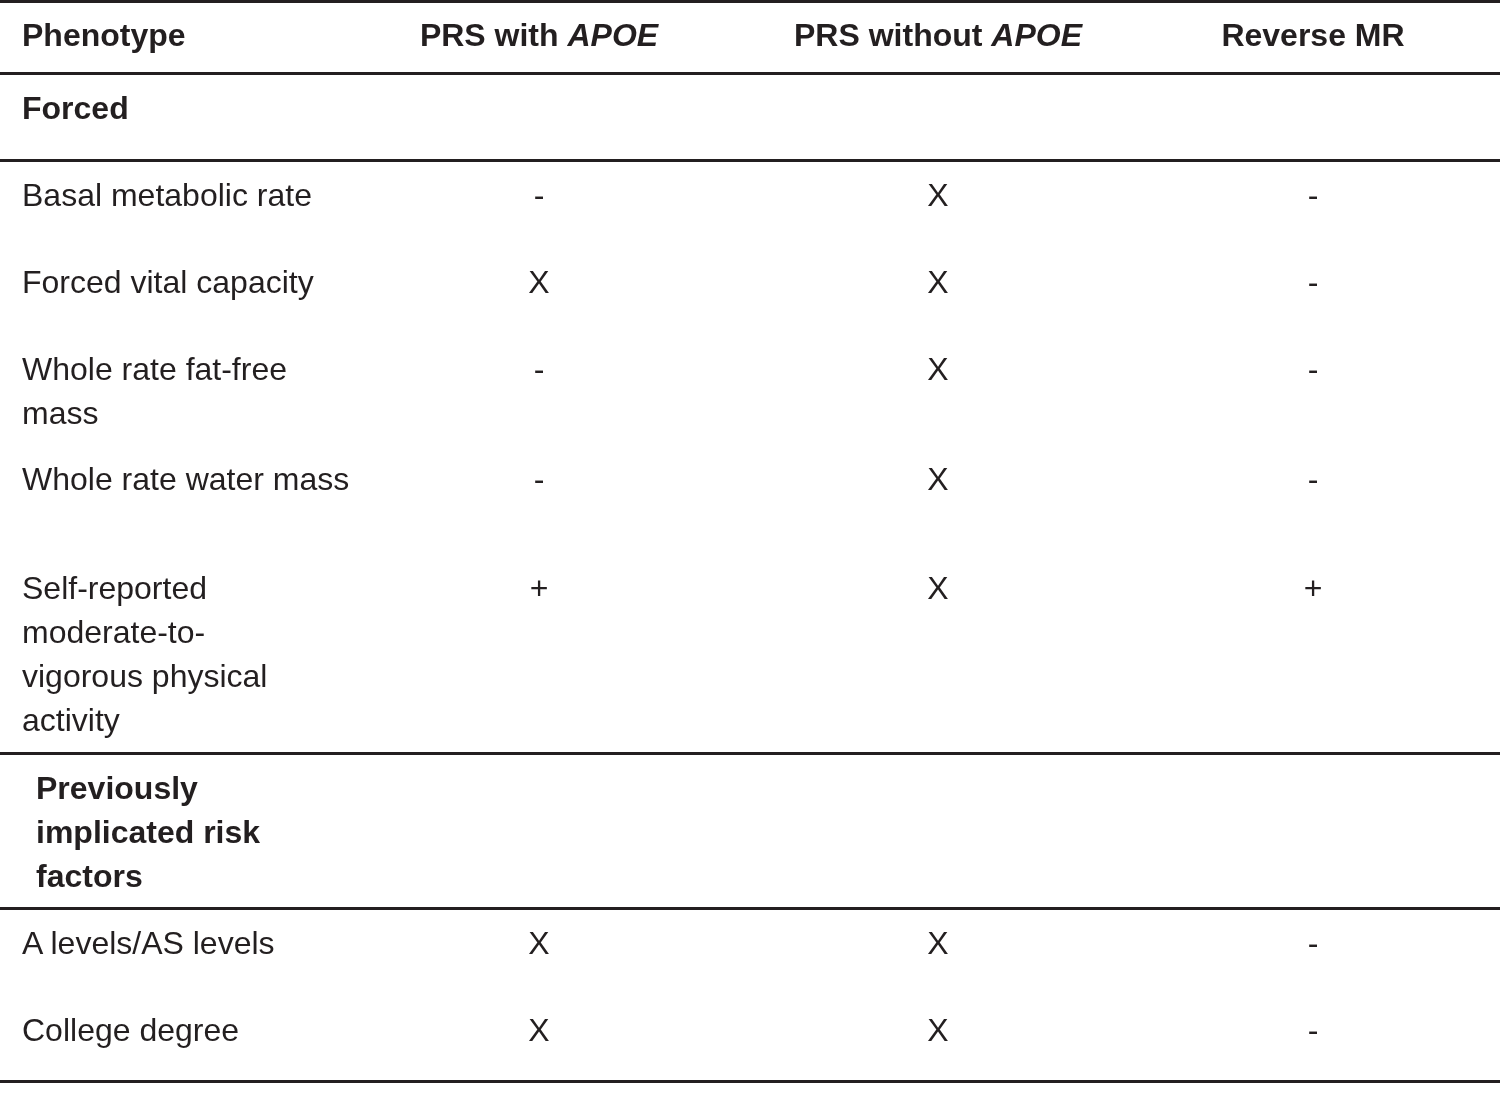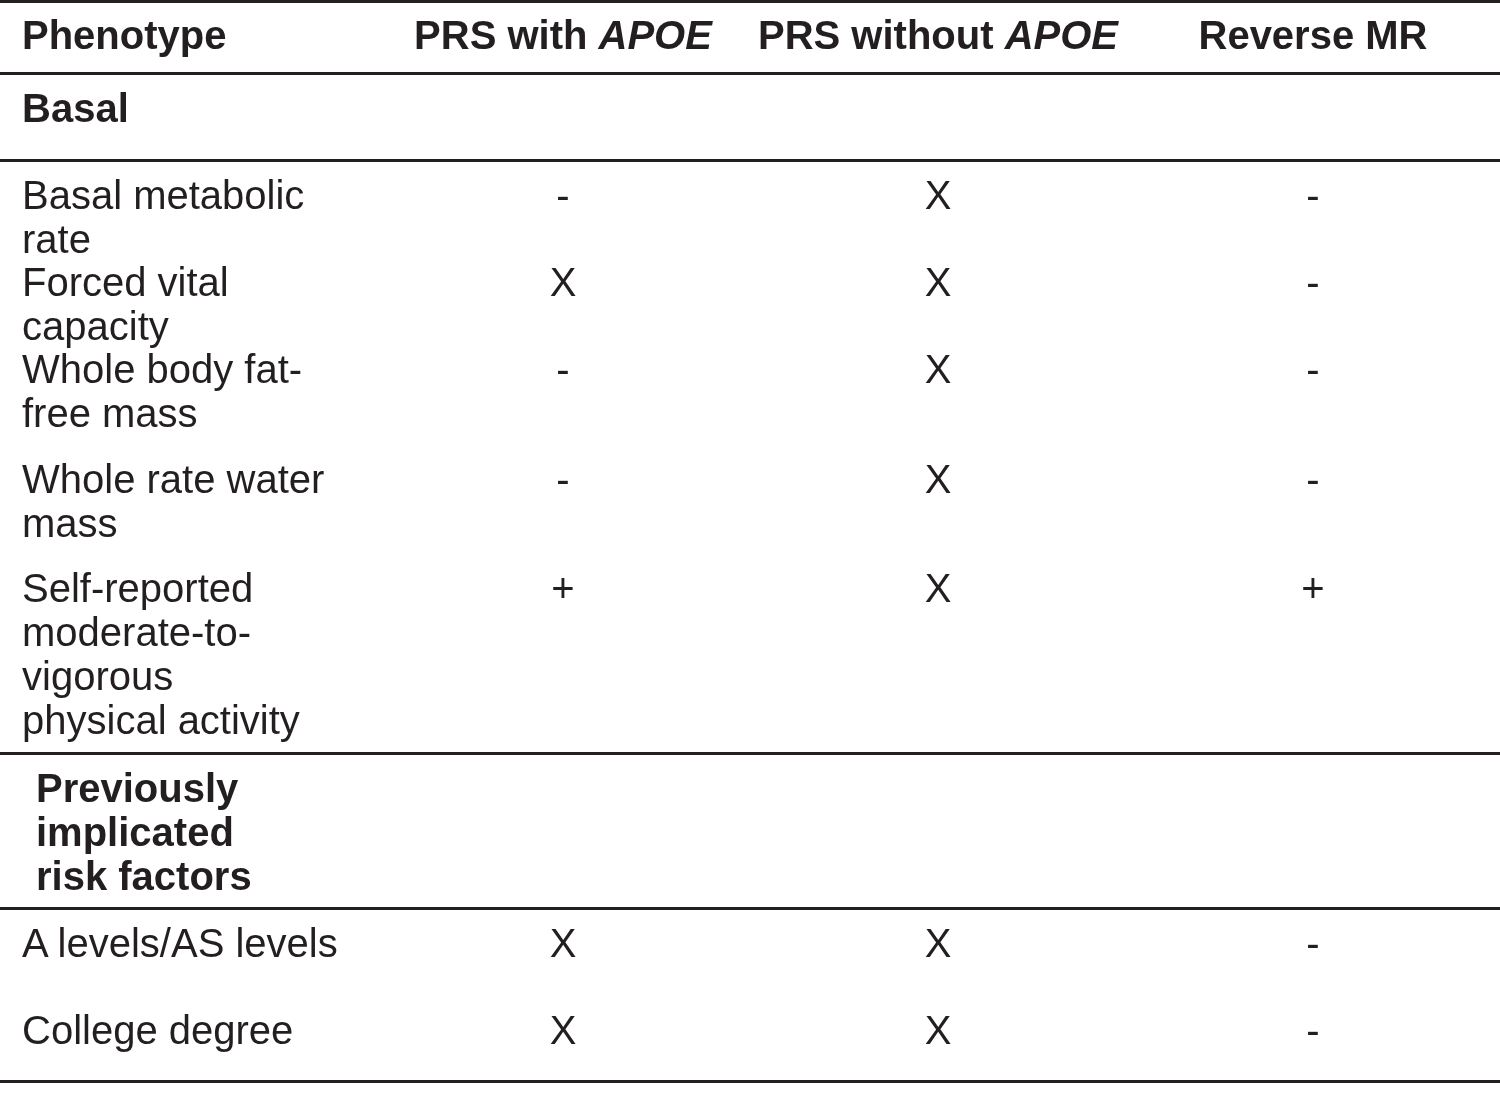--- a/index.html
+++ b/index.html
@@ -3,23 +3,23 @@
 <meta charset="utf-8">
 <style>
   html, body { margin: 0; padding: 0; background: #ffffff; }
   body {
     width: 1500px; height: 1095px; overflow: hidden; position: relative;
     font-family: "Liberation Sans", sans-serif; color: #231f20;
   }
   .tbl { position: absolute; left: 0; top: 0; width: 1500px; }
   .rule { position: absolute; left: 0; width: 1500px; background: #231f20; height: 3px; }
   .row { position: absolute; left: 0; width: 1500px; }
-  .cell { position: absolute; font-size: 40px; line-height: 44px; }
+  .cell { position: absolute; font-size: 32px; line-height: 44px; }
   .c0 { left: 22px; width: 340px; }
-  .c1 { left: 563px; transform: translateX(-50%); text-align: left; white-space: nowrap; }
+  .c1 { left: 539px; transform: translateX(-50%); text-align: left; white-space: nowrap; }
   .c2 { left: 938px; transform: translateX(-50%); white-space: nowrap; }
   .c3 { left: 1313px; transform: translateX(-50%); text-align: left; white-space: nowrap; }
   .hdr { font-weight: bold; }
   .hdr .c1, .hdr .c2, .hdr .c3 { }
   .sec { font-weight: bold; }
   i { font-style: italic; }
 </style>
 </head>
 <body>
 
@@ -38,41 +38,41 @@
       <span>PRS without </span><i>APOE</i>
     </div>
     <div class="cell c3">
       <span>Reverse MR</span>
     </div>
   </div>
 
   <div class="rule" style="top:72px;"></div>
 
   <div class="row sec" style="top:86px;">
-    <div class="cell c0">Basal</div>
+    <div class="cell c0">Forced</div>
   </div>
 
   <div class="rule" style="top:159px;"></div>
 
   <div class="row" style="top:173px;">
     <div class="cell c0">Basal metabolic rate</div>
     <div class="cell c1">-</div>
     <div class="cell c2">X</div>
     <div class="cell c3">-</div>
   </div>
 
   <div class="row" style="top:260px;">
     <div class="cell c0">Forced vital capacity</div>
     <div class="cell c1">X</div>
     <div class="cell c2">X</div>
     <div class="cell c3">-</div>
   </div>
 
   <div class="row" style="top:347px;">
-    <div class="cell c0">Whole body fat-free mass</div>
+    <div class="cell c0">Whole rate fat-free mass</div>
     <div class="cell c1">-</div>
     <div class="cell c2">X</div>
     <div class="cell c3">-</div>
   </div>
 
   <div class="row" style="top:457px;">
     <div class="cell c0">Whole rate water mass</div>
     <div class="cell c1">-</div>
     <div class="cell c2">X</div>
     <div class="cell c3">-</div>

